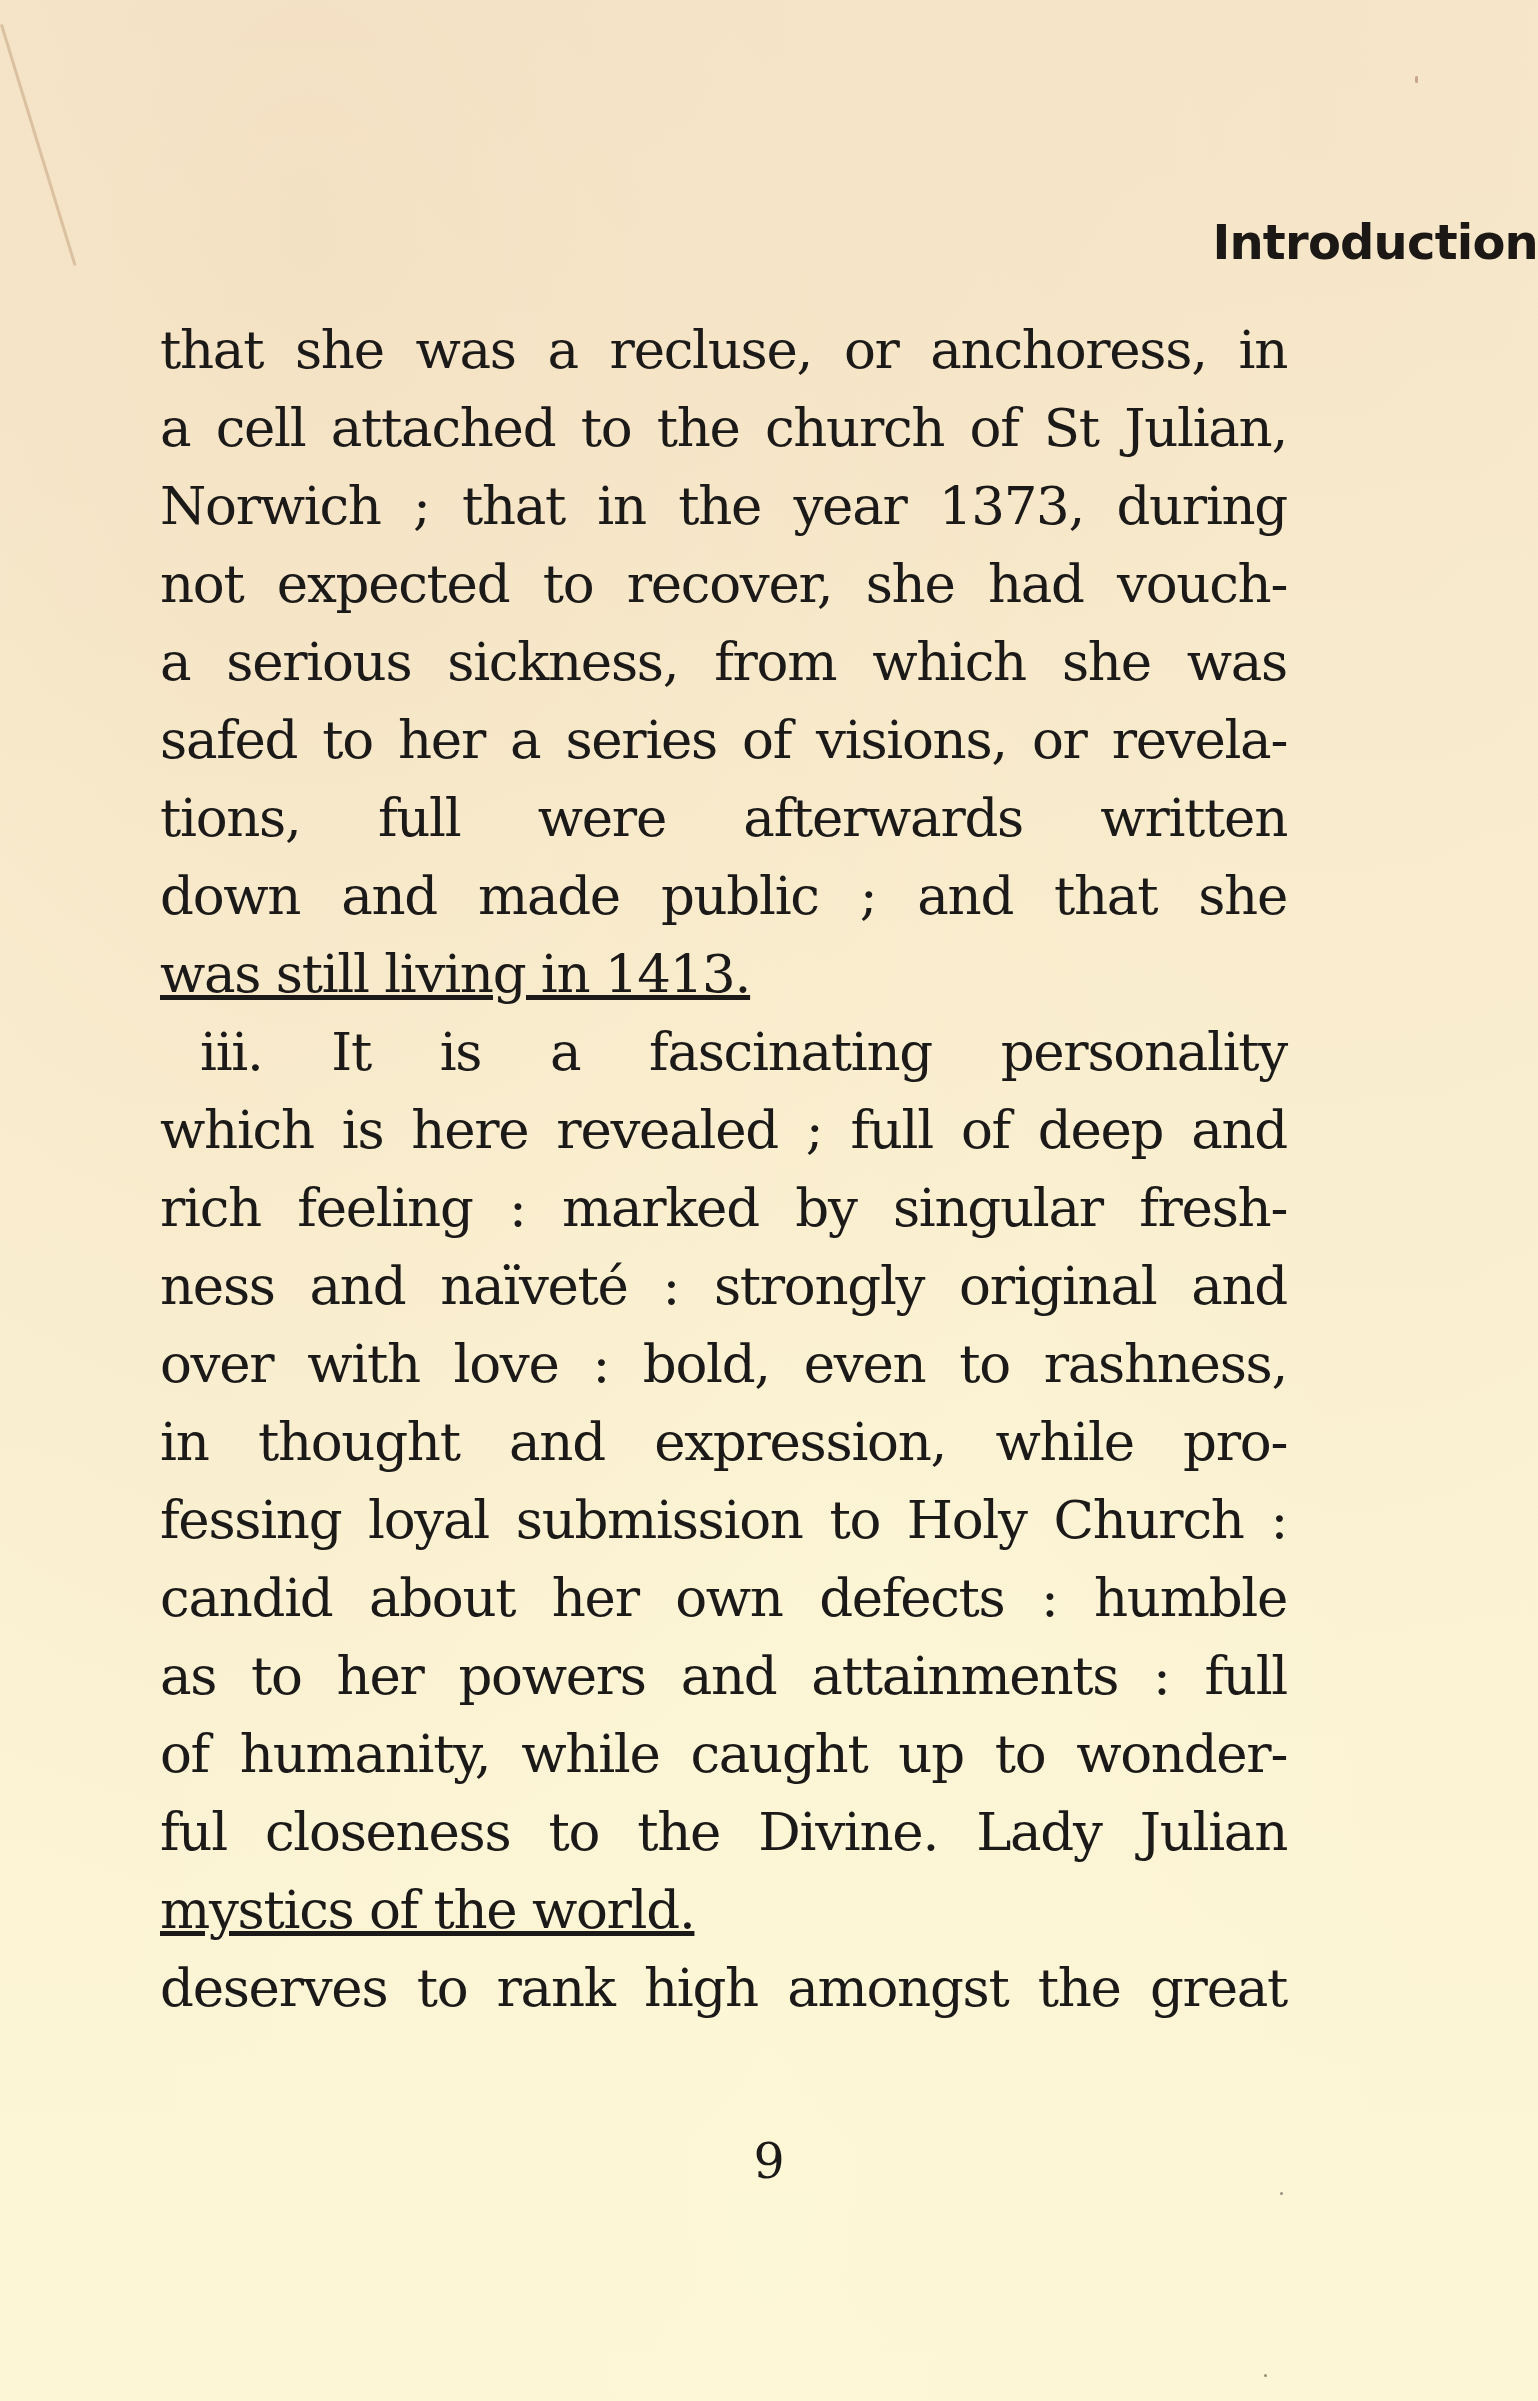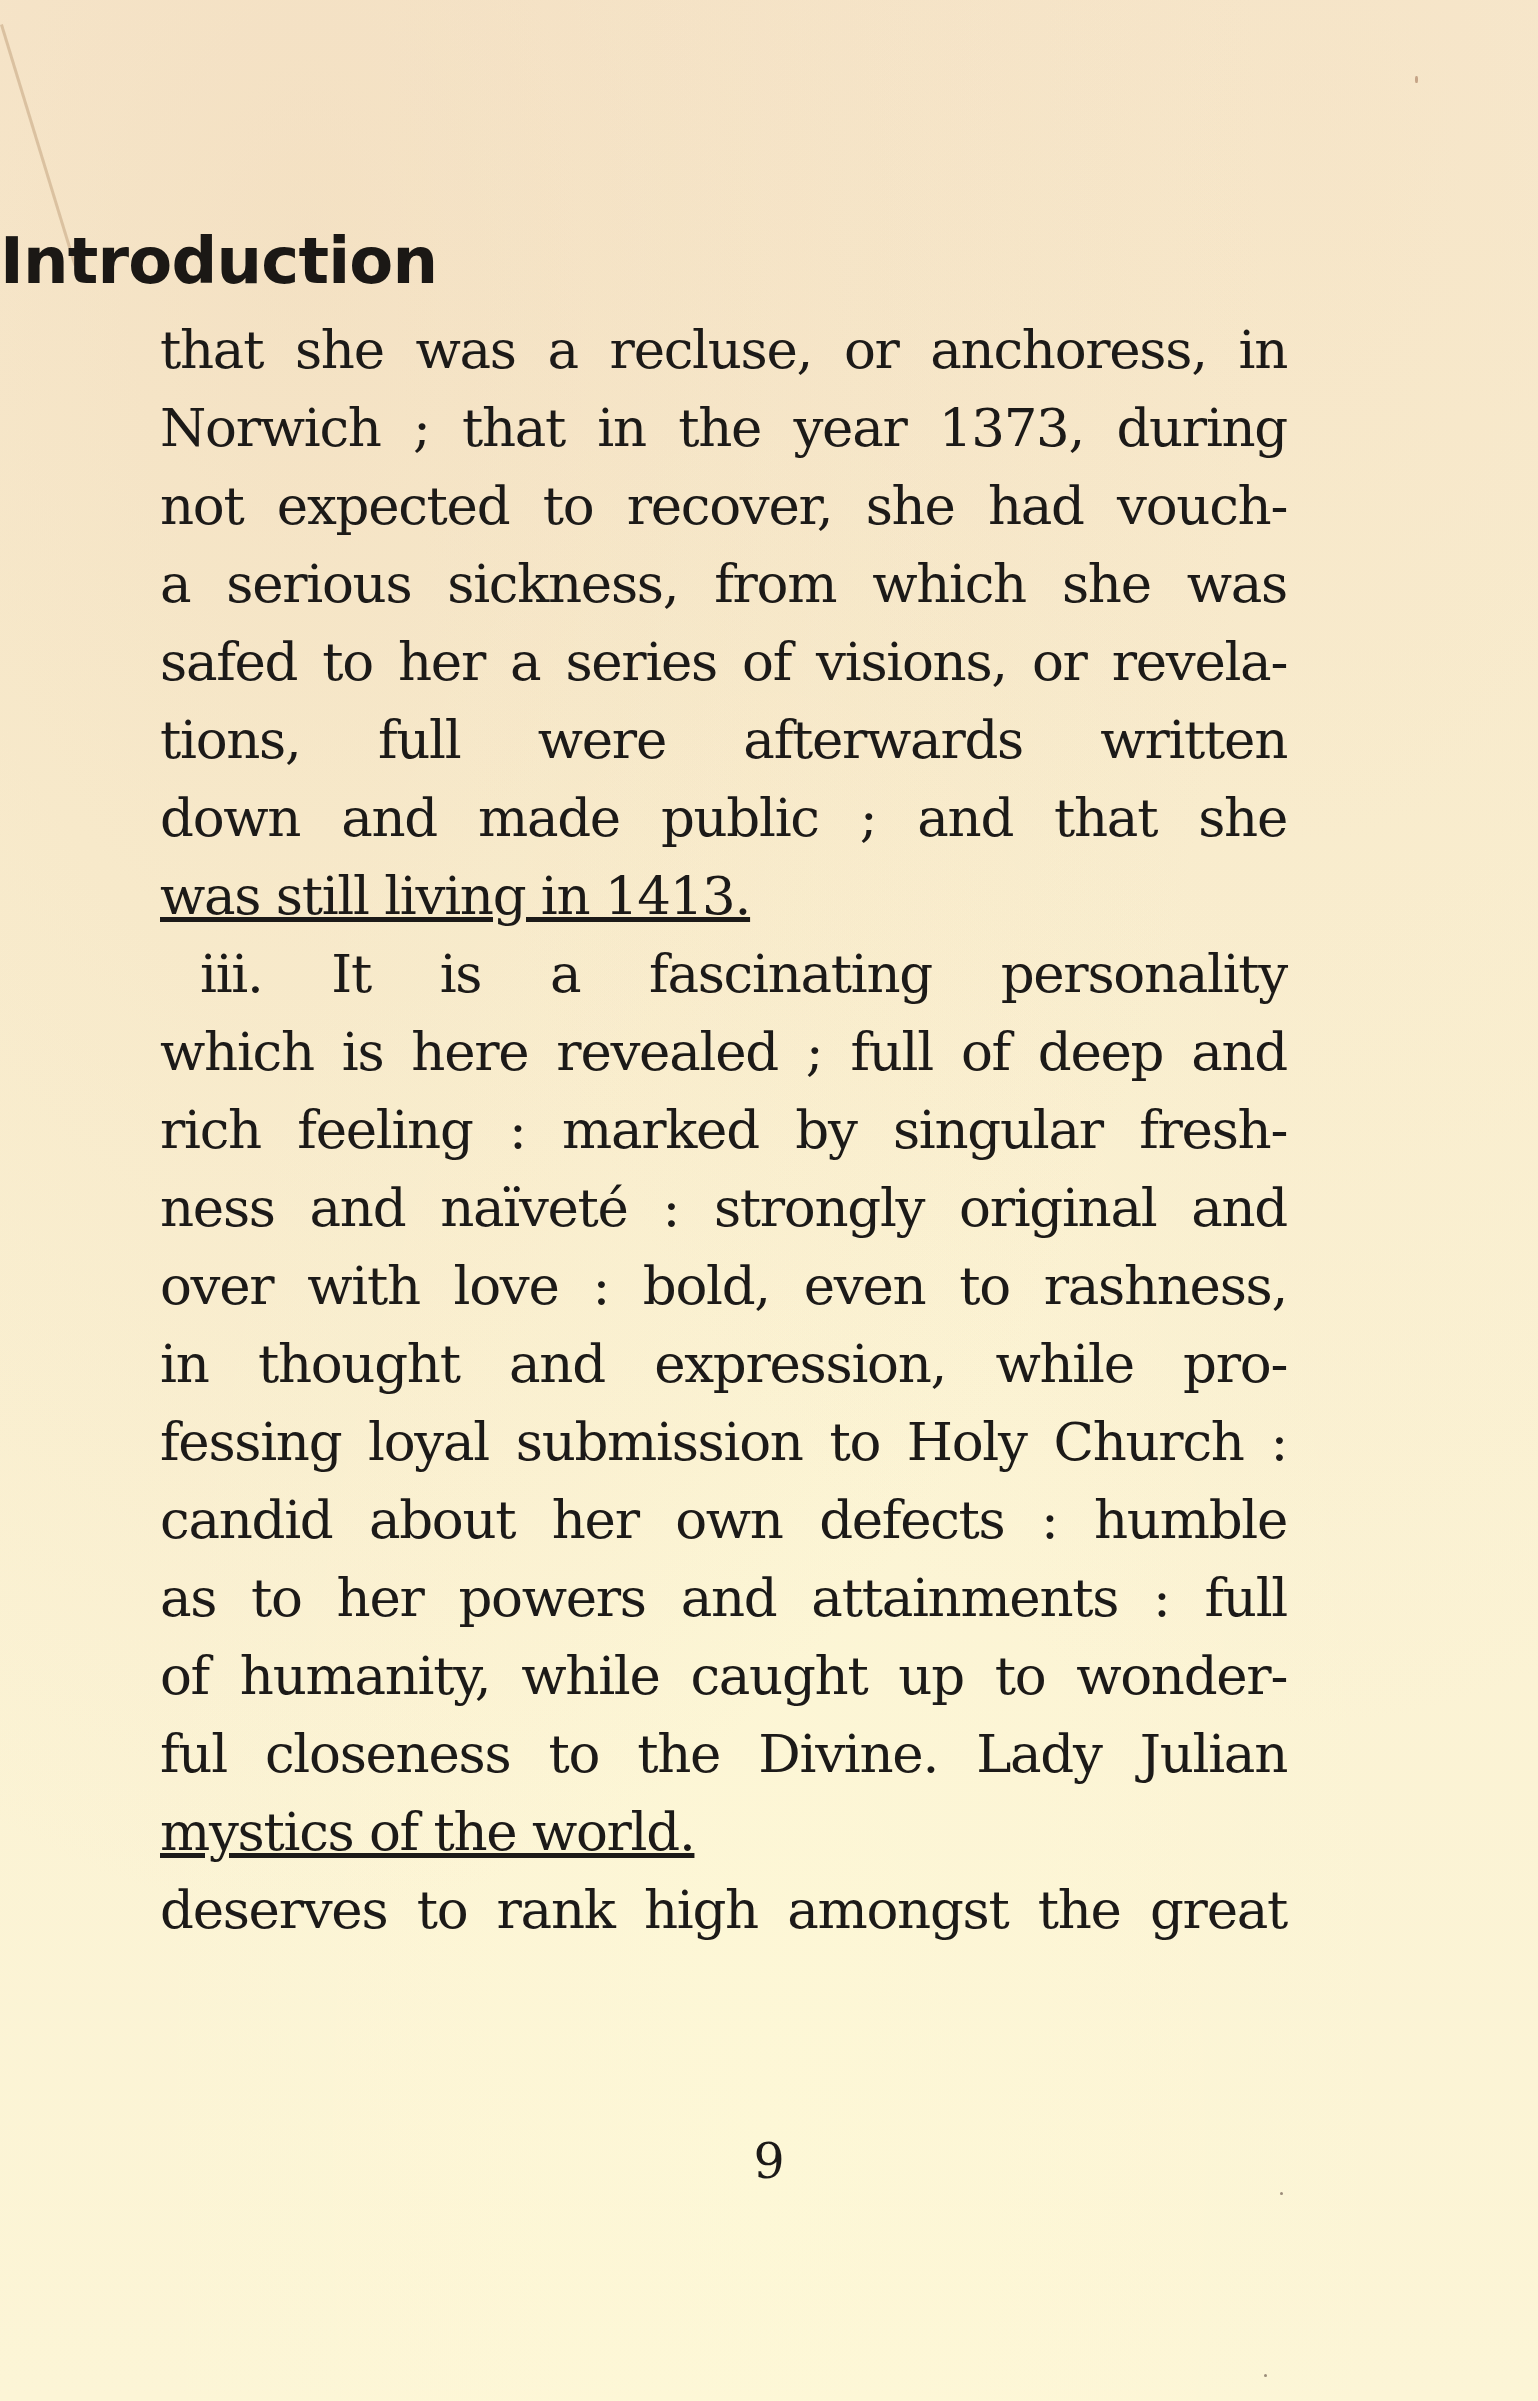--- a/index.html
+++ b/index.html
@@ -39,24 +39,24 @@
       width: 3.4px;
       height: 3.4px;
       border-radius: 50%;
       background: rgba(90,70,60,0.6);
     }
     .header-title {
       position: absolute;
       left: 0;
       right: 0;
       top: 186px;
-      text-align: left;
+      text-align: right;
       font-family: "DejaVu Sans", sans-serif;
       font-weight: bold;
-      font-size: 64px;
+      font-size: 48px;
       letter-spacing: -0.8px;
       color: #1b1815;
       line-height: 1;
     }
     .body-text {
       position: absolute;
       left: 160px;
       width: 1127px;
       top: 311px;
       font-family: "DejaVu Serif", serif;
@@ -97,20 +97,21 @@
 <div class="page">
   <div class="crease"></div>
   <div class="speck" style="left:1280px;top:2192px;"></div>
   <div class="speck" style="left:1264px;top:2374px;"></div>
   <div class="speck" style="left:1415px;top:76px;width:2.5px;height:6.7px;background:rgba(150,100,70,0.5);"></div>
 
   <h1 class="header-title">Introduction</h1>
 
   <div class="body-text">
     <span class="line">that she was a recluse, or anchoress, in</span>
+    <span class="line">a cell attached to the church of St Julian,</span>
     <span class="line">Norwich ;  that in the year 1373, during</span>
     <span class="line">not expected to recover, she had vouch-</span>
     <span class="line">a serious sickness, from which she was</span>
     <span class="line">safed to her a series of visions, or revela-</span>
     <span class="line">tions, full were afterwards written</span>
     <span class="line">down and made public ;  and that she</span>
     <span class="line last">was still living in 1413.</span>
     <span class="line indent">iii. It is a fascinating personality</span>
     <span class="line">which is here revealed ;  full of deep and</span>
     <span class="line">rich feeling :  marked by singular fresh-</span>

